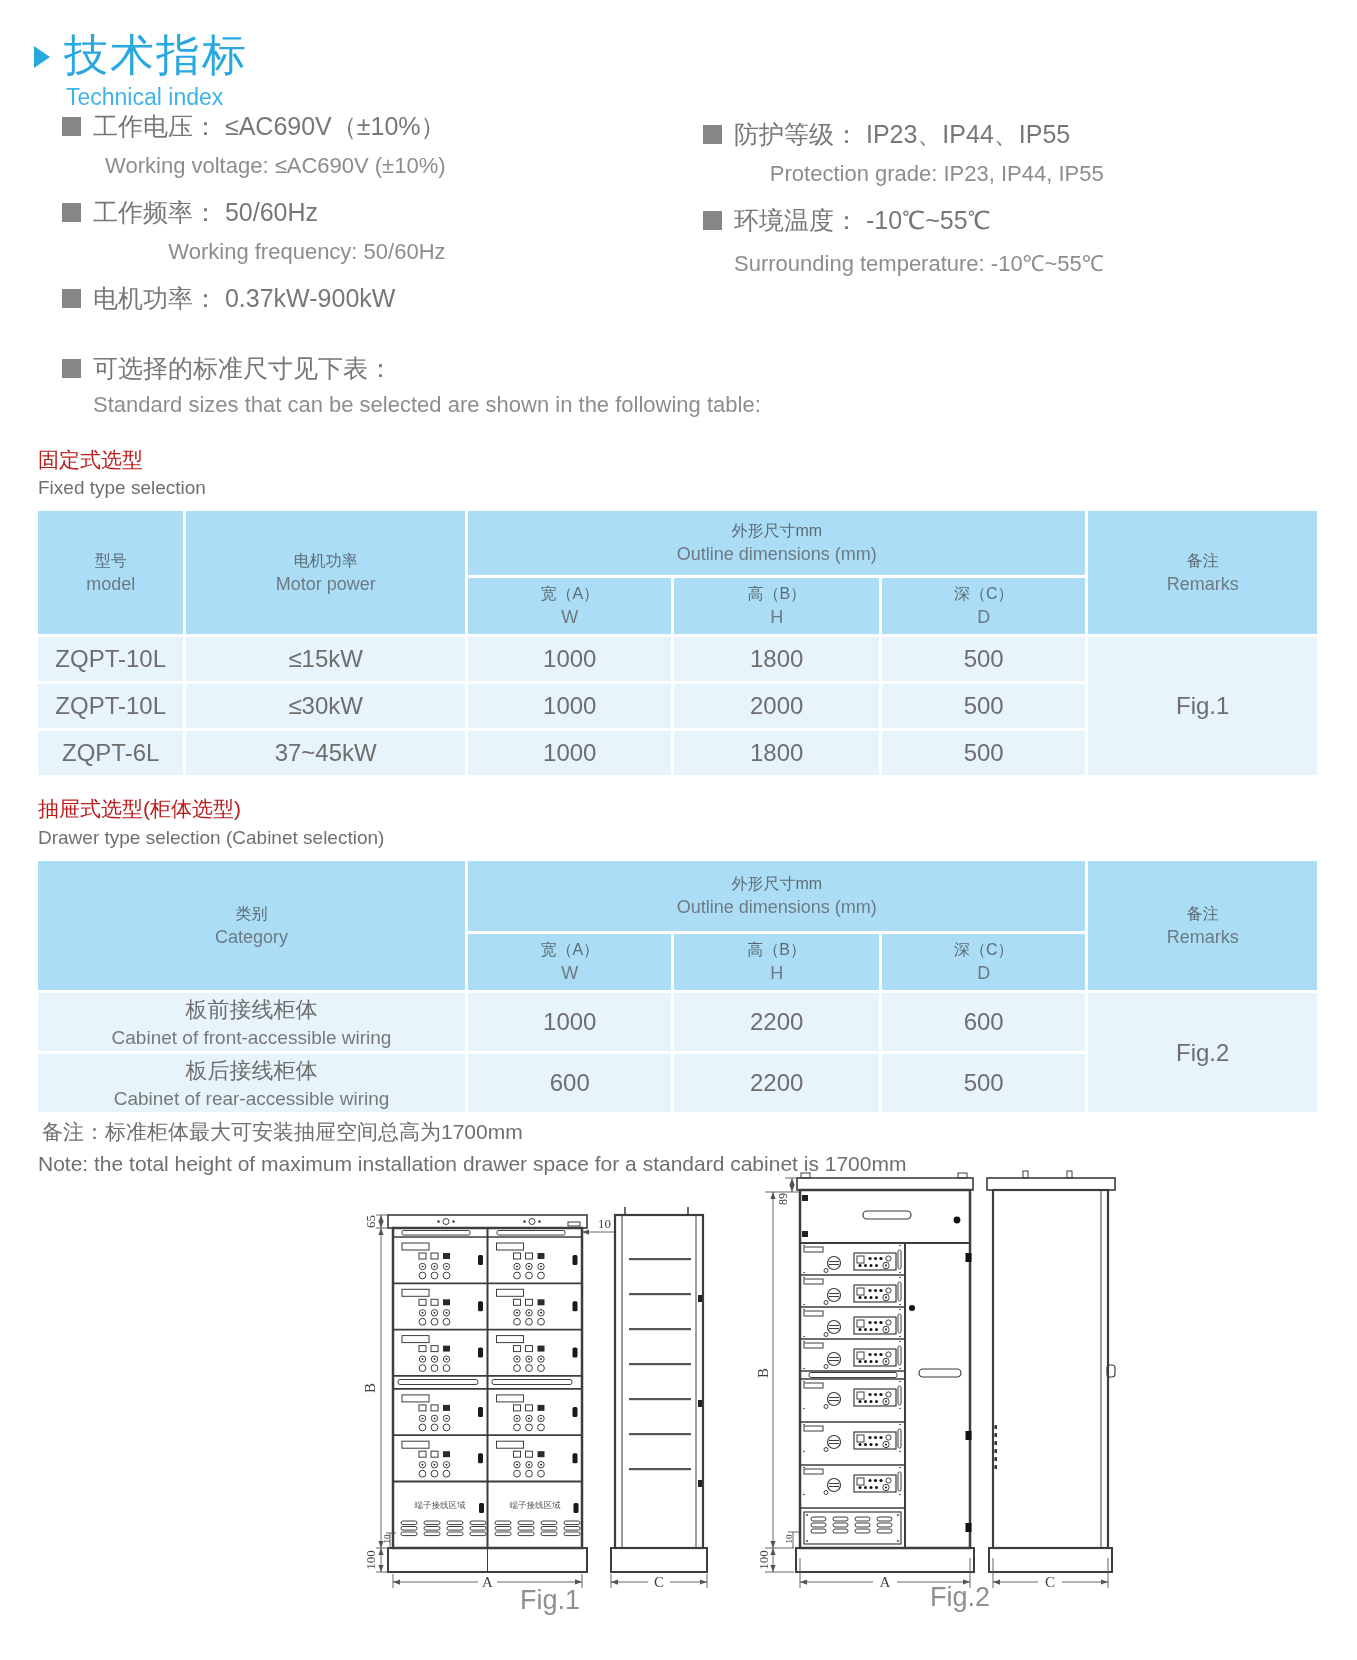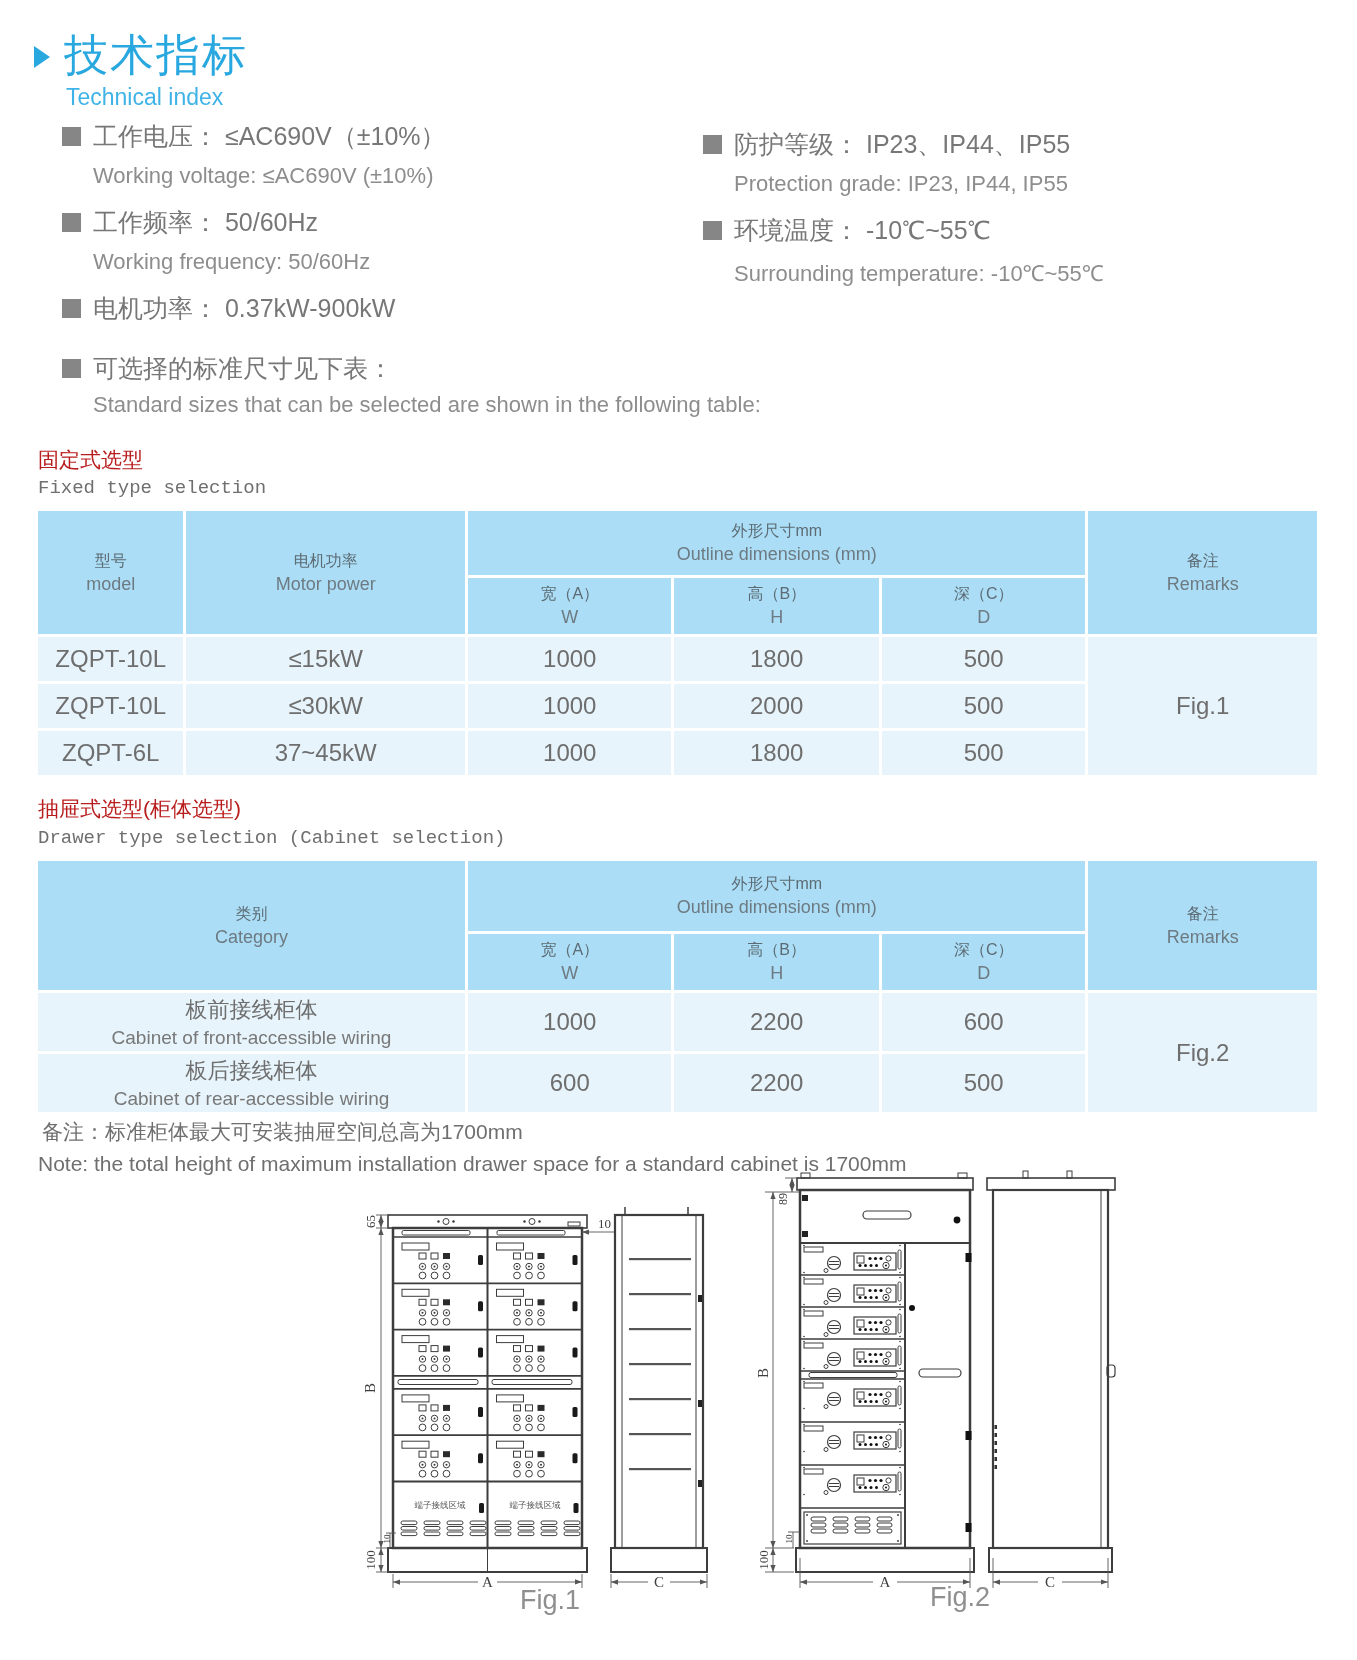--- a/index.html
+++ b/index.html
@@ -11,31 +11,31 @@
 
   
   .sec-arrow {
     position:absolute; left:34px; top:46px; width:0; height:0;
     border-left:16px solid #29a8e0; border-top:11px solid transparent; border-bottom:11px solid transparent;
   }
   .title-zh { left:64px; top:26px; font-size:44px; color:#29a8e0; letter-spacing:2px; }
   .title-en { left:66px; top:84px; font-size:23px; color:#3fb3e8; }
 
   
-  .spec-col { position:absolute; top:120px; }
+  .spec-col { position:absolute; top:110px;text-align:right; }
   .spec-zh { display:flex; align-items:center; gap:12px; font-size:25px; color:#777; height:32px; }
   .bullet { width:19px; height:19px; background:#868686; flex:0 0 auto; }
   .spec-en { font-size:22px; color:#8d8d8d; margin:11px 0 15px 31px; height:28px; }
 
   .intro-zh { left:62px; top:352px; }
   .intro-en { left:93px; top:392px; font-size:22px; color:#8d8d8d; }
 
   
   .tbl-label-zh { font-size:21px; color:#b91c1c;text-align:center; }
-  .tbl-label-en { font-size:19px; color:#6f6f6f;font-family:Liberation Mono, monospace; }
+  .tbl-label-en { font-size:19px; color:#6f6f6f; }
   table.spec-table {
     position:absolute; border-collapse:separate; border-spacing:3px; table-layout:fixed;
   }
   .spec-table th { background:#abdef6; font-weight:normal; padding:0; vertical-align:middle; }
   .spec-table td { background:#e7f4fb; padding:0; text-align:center; vertical-align:middle;
                    font-size:24px; color:#6e6e6e; }
   .th-zh { font-size:16px; color:#5c6b74; text-align:center; }
   .th-en { font-size:18px; color:#6d7a82; text-align:center; margin-top:2px; }
   .td-zh { font-size:22px; color:#6e6e6e; }
   .td-en { font-size:19px; color:#787878; margin-top:2px; }

